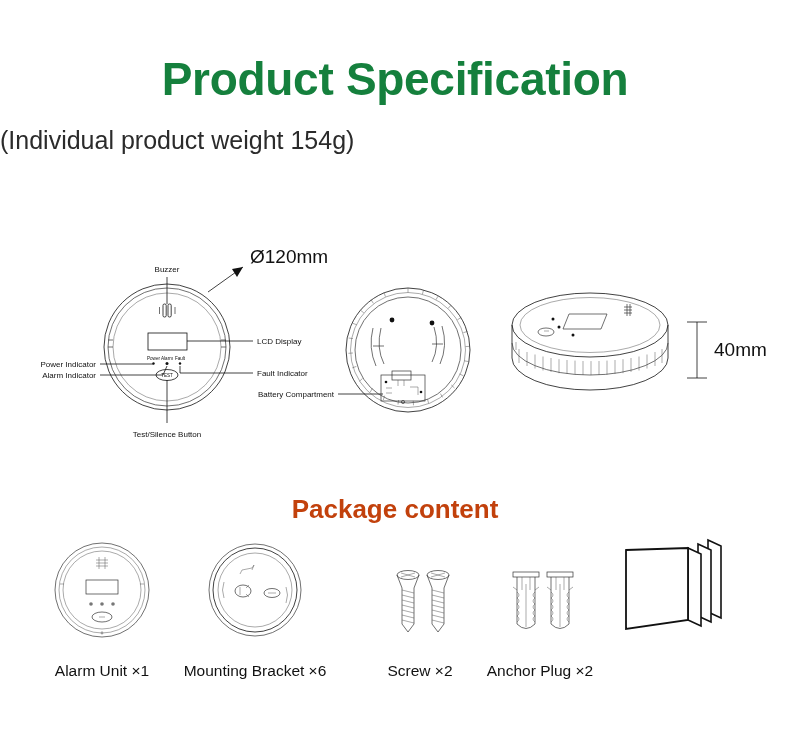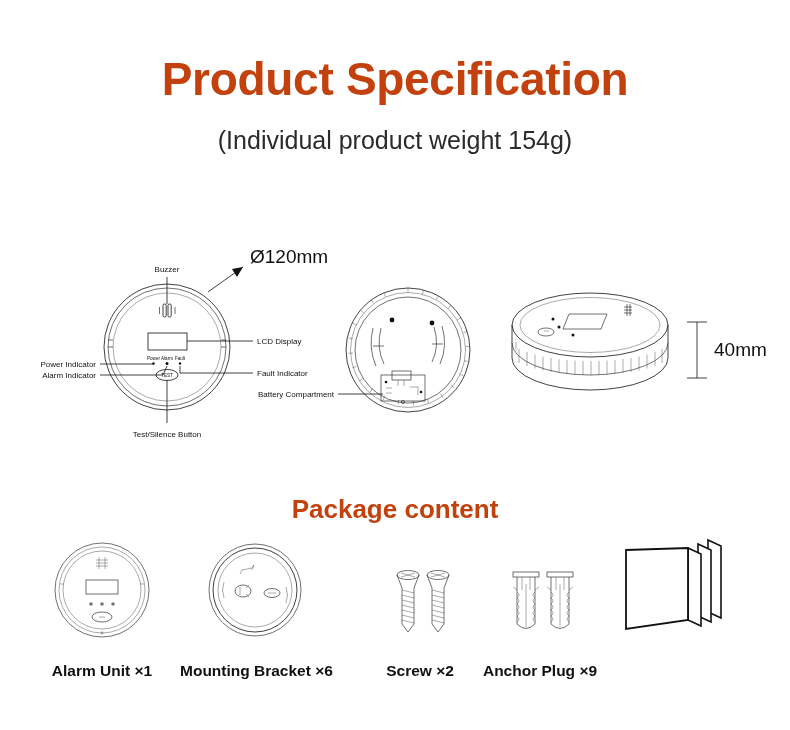--- a/index.html
+++ b/index.html
@@ -18,29 +18,28 @@
 
   
   .title {
     position: absolute;
     top: 52px;
     left: 0;
     width: 790px;
     text-align: center;
     font-size: 46px;
     font-weight: bold;
-    color: #c2410c;
+    color: #15803d;
     letter-spacing: -0.3px;
   }
   .subtitle {
     position: absolute;
     top: 126px;
     left: 0;
     width: 790px;
-    text-align: center;
     font-size: 25px;
     color: #2b2b2b;
   }
   .section-heading {
     position: absolute;
     top: 494px;
     left: 0;
     width: 790px;
     text-align: center;
     font-size: 26px;
@@ -106,21 +105,20 @@
   .pkg-item svg {
     display: block;
     margin: 0 auto;
   }
   .pkg-labels {
     position: absolute;
     top: 662px;
     left: 0;
     width: 790px;
     height: 30px;
-    font-weight: bold;
   }
   .pkg-label {
     position: absolute;
     top: 0;
     text-align: center;
     font-size: 15.5px;
     color: #111111;
     white-space: nowrap;
   }
 </style>
@@ -429,14 +427,14 @@
       <path d="M26 18 L88 16 L88 88 L26 97 Z" fill="#ffffff" stroke="#111" stroke-width="1.8"></path>
     </svg>
   </div>
 
 </div>
 
 <div class="pkg-labels">
   <div class="pkg-label" style="left:27px;  width:150px;">Alarm Unit ×1</div>
   <div class="pkg-label" style="left:180px; width:150px;">Mounting Bracket ×6</div>
   <div class="pkg-label" style="left:345px; width:150px;">Screw ×2</div>
-  <div class="pkg-label" style="left:465px; width:150px;">Anchor Plug ×9</div>
+  <div class="pkg-label" style="left:465px; width:150px;">Anchor Plug ×2</div>
 </div>
 
 </body></html>

